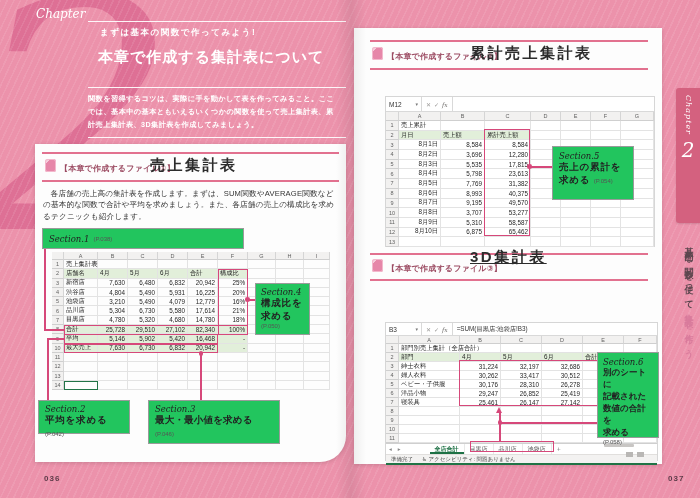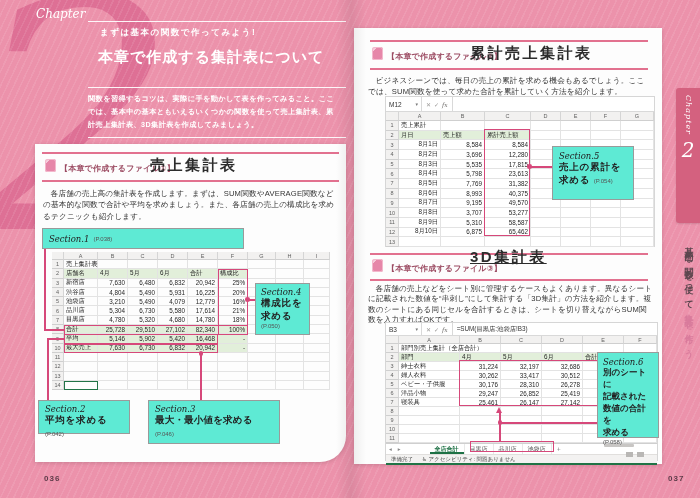--- a/index.html
+++ b/index.html
@@ -17,21 +17,21 @@
   .bigtitle{color:#fff;font-weight:bold;font-size:15px;letter-spacing:1px;}
   .intro{color:#fff;font-size:7.2px;line-height:1.8;letter-spacing:.4px;font-weight:600;text-indent:0;}
   .card{background:#fdfdfd;border-radius:0 0 26px 0;box-shadow:0 1px 4px rgba(0,0,0,.15);}
   .whitepage{background:#fdfdfd;box-shadow:0 1px 4px rgba(0,0,0,.15);}
   .pinkline{background:#e2718f;height:1.5px;}
   .fileico{width:11px;height:13px;border-radius:2.5px;
            background:linear-gradient(135deg,#f6cddc 0 4px,#e687a9 4px);box-shadow:0 0 0 1px #f3b8cc inset;}
   .filelabel{font-size:8px;font-weight:bold;color:#9c4c63;letter-spacing:.2px;}
   .filetitle{font-size:15px;font-weight:bold;color:#2c2c2c;letter-spacing:2.5px;}
   .bodytxt{font-size:7.6px;line-height:1.5;color:#333;text-indent:1em;letter-spacing:.2px;}
-  .secbox{background:#5eead4;border:1px solid #9a9a9a;box-sizing:border-box;}
+  .secbox{background:#22c55e;border:1px solid #9a9a9a;box-sizing:border-box;}
   .seclabel{font-family:"DejaVu Serif","Liberation Serif",serif;font-style:italic;font-size:8.5px;color:#222;}
   .secline{font-size:9.5px;font-weight:bold;color:#222;letter-spacing:.8px;}
   .secpage{font-size:6px;font-weight:normal;color:#555;letter-spacing:0;}
   
   .xlshot{background:#fff;border:1px solid #d6d6d6;box-sizing:border-box;}
   .fbar{display:flex;align-items:stretch;border-bottom:1px solid #d9d9d9;background:#fff;}
   .namebox{width:36px;border-right:1px solid #d9d9d9;display:flex;align-items:center;
            justify-content:space-between;padding:0 3px;font-size:6.5px;color:#333;box-sizing:border-box;}
   .nbarrow{font-size:5px;color:#777;}
   .ficons{display:flex;align-items:center;gap:3px;padding:0 4px;border-right:1px solid #d9d9d9;}
@@ -323,21 +323,20 @@
 
   <div class="abs pgnum" style="left:44px;top:474px;">036</div>
 
   <div class="abs whitepage" style="left:354px;top:28px;width:308px;height:436px;"></div>
 
   <div class="abs pinkline" style="left:370px;top:40px;width:278px;"></div>
   <div class="abs fileico" style="left:372px;top:47px;"></div>
   <div class="abs filelabel" style="left:387px;top:51px;">【本章で作成するファイル②】</div>
   <div class="abs filetitle" style="left:470px;top:44px;">累計売上集計表</div>
   <div class="abs pinkline" style="left:370px;top:68px;width:278px;"></div>
-  <div class="abs bodytxt" style="left:368px;top:75px;width:284px;">ビジネスシーンでは、毎日の売上の累計を求める機会もあるでしょう。ここでは、SUM関数を使って求めた合計を累計していく方法を紹介します。</div>
 
   <div class="abs xlshot" style="left:385px;top:96px;width:270px;height:151px;">
     <div class="fbar" style="height:14px;">
       <div class="namebox">
         <span>M12</span>
         <span class="nbarrow">▾</span>
       </div>
       <div class="ficons">
         <span class="fico">✕</span>
         <span class="fico">✓</span>
@@ -495,21 +494,20 @@
     <div class="seclabel">Section.5</div>
     <div class="secline">売上の累計を</div>
     <div class="secline"><span>求める</span> <span class="secpage">(P.054)</span></div>
   </div>
 
   <div class="abs pinkline" style="left:370px;top:253px;width:278px;"></div>
   <div class="abs fileico" style="left:372px;top:259px;"></div>
   <div class="abs filelabel" style="left:387px;top:263px;">【本章で作成するファイル③】</div>
   <div class="abs filetitle" style="left:470px;top:248px;text-decoration:underline;">3D集計表</div>
   <div class="abs pinkline" style="left:370px;top:279px;width:278px;"></div>
-  <div class="abs bodytxt" style="left:368px;top:284px;width:286px;line-height:1.35;">各店舗の売上などをシート別に管理するケースもよくあります。異なるシートに記載された数値を“串刺し”にして集計する「3D集計」の方法を紹介します。複数のシートにある同じセルを合計するときは、シートを切り替えながらSUM関数を入力すればOKです。</div>
 
   <div class="abs xlshot" style="left:385px;top:322px;width:273px;height:139px;">
     <div class="fbar" style="height:12px;">
       <div class="namebox">
         <span>B3</span>
         <span class="nbarrow">▾</span>
       </div>
       <div class="ficons">
         <span class="fico">✕</span>
         <span class="fico">✓</span>

